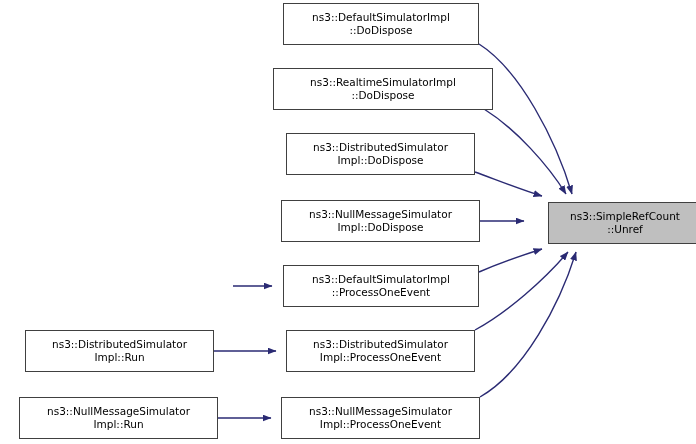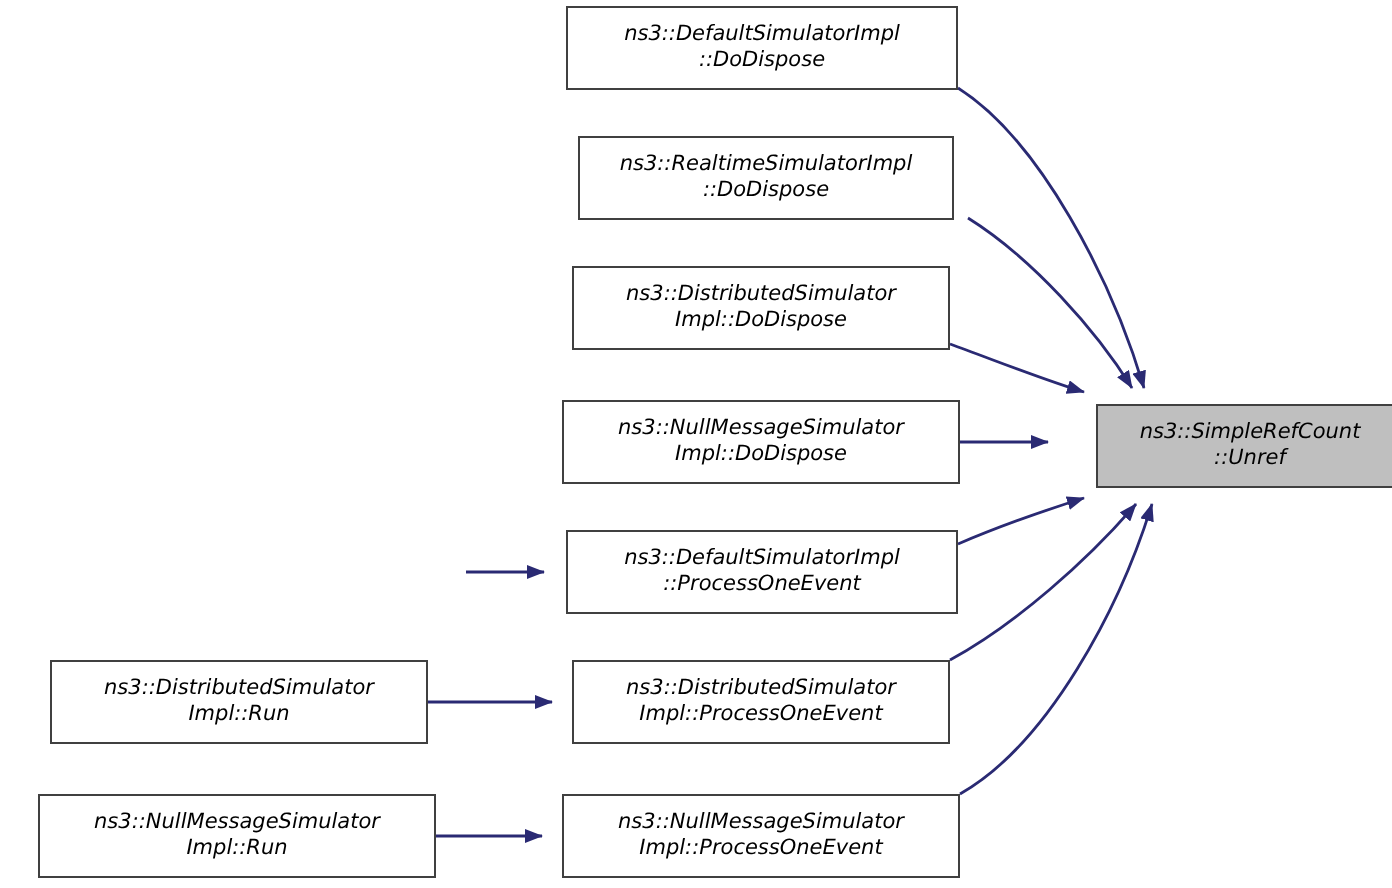--- a/index.html
+++ b/index.html
@@ -9,21 +9,20 @@
   }
   body {
     font-family: "DejaVu Sans", sans-serif;
   }
   #canvas {
     position: relative;
     width: 696px;
     height: 444px;
     background: #ffffff;
     overflow: hidden;
-    font-style: italic;
   }
   #graph-svg {
     position: absolute;
     top: 0;
     left: 0;
     width: 696px;
     height: 444px;
   }
   .node-box {
     position: absolute;
@@ -94,21 +93,21 @@
     <g>
       <path d="M218,418 L271,418" fill="none" stroke="#2a2a73" stroke-width="1.4" marker-end="url(#arrowhead)"></path>
     </g>
   </svg>
 
   <div class="node-box" style="left:283px; top:3px; width:196px; height:42px;">
     <span class="node-label">ns3::DefaultSimulatorImpl
 ::DoDispose</span>
   </div>
 
-  <div class="node-box" style="left:289px; top:68px; width:188px; height:42px;">
+  <div class="node-box" style="left:273px; top:68px; width:220px; height:42px;">
     <span class="node-label">ns3::RealtimeSimulatorImpl
 ::DoDispose</span>
   </div>
 
   <div class="node-box" style="left:286px; top:133px; width:189px; height:42px;">
     <span class="node-label">ns3::DistributedSimulator
 Impl::DoDispose</span>
   </div>
 
   <div class="node-box" style="left:281px; top:200px; width:199px; height:42px;">

